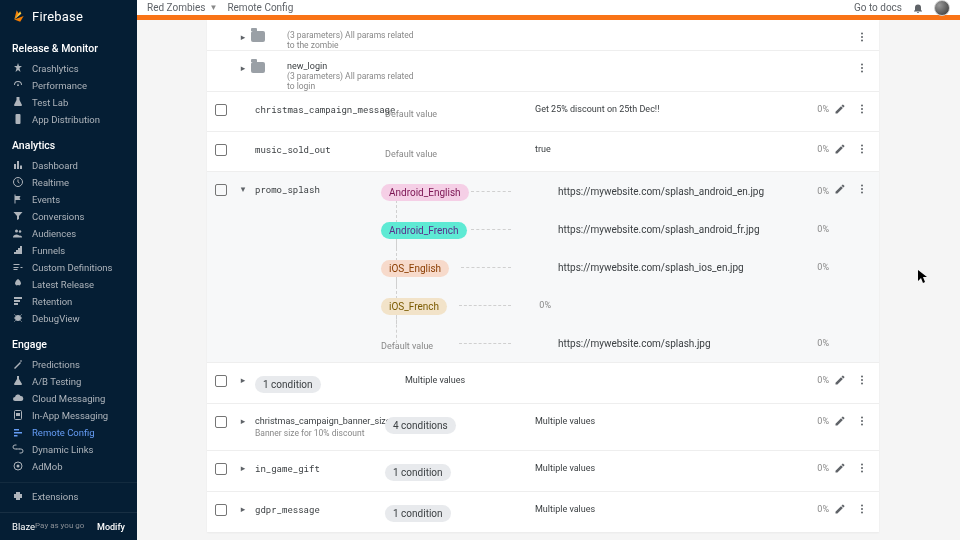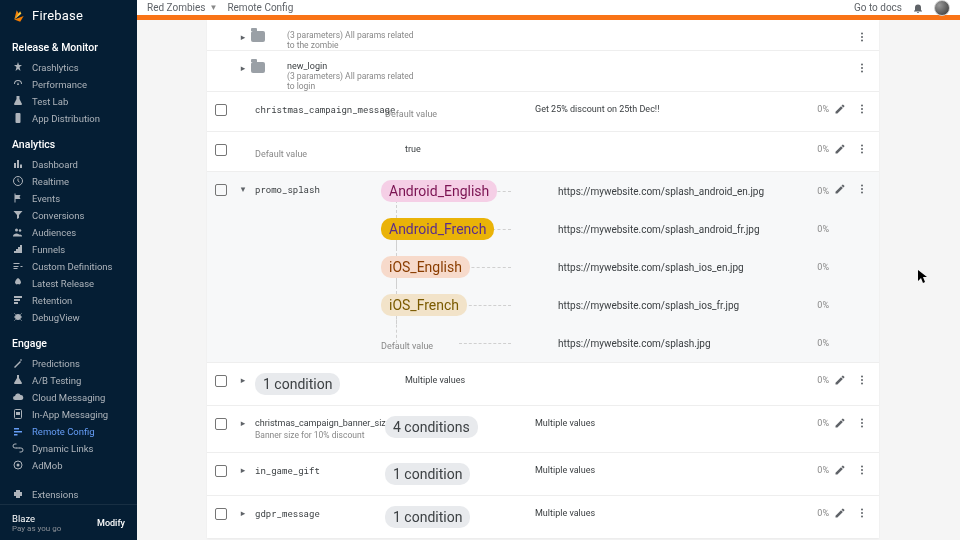--- a/index.html
+++ b/index.html
@@ -9,21 +9,21 @@
 .sb-logo-icon { width:14px; height:14px; display:inline-flex; align-items:center; justify-content:center; }
 .sb-logo-text { color:#fff; font-size:13px; font-weight:400; letter-spacing:0.2px; }
 .sb-section-title { color:#fff; font-size:10.5px; font-weight:500; padding: 10px 12px 6px 12px; }
 .sb-item { display:flex; align-items:flex-end; gap:8px; padding: 4px 12px; height:17px; cursor:pointer; color:#aeb4bb; }
 .sb-item.active { color:#669df6; }
 .sb-item .sb-icon { width:12px; height:12px; display:inline-flex; align-items:center; justify-content:center; flex-shrink:0; }
 .sb-item .sb-label { font-size:9.5px; white-space:nowrap; overflow:hidden; text-overflow:ellipsis; }
 .sb-divider { height:1px; background:rgba(255,255,255,0.06); margin:6px 0; }
 .sb-bottom { margin-top:auto; }
 .sb-plan { padding:8px 12px; display:flex; justify-content:space-between; align-items:center; border-top:1px solid rgba(255,255,255,0.08); }
-.sb-plan-names { display:flex; flex-direction:column; }
+.sb-plan-names { display:flex; flex-direction:row; }
 .sb-plan-name { color:#fff; font-size:9.5px; }
 .sb-plan-sub { color:#8a8f96; font-size:8px; }
 .sb-modify { color:#fff; font-size:9px; font-weight:500; }
 
 .topbar { position:absolute; left:137px; top:0; right:0; height:20px; background:#fff; display:flex; align-items:center; padding:0 10px; font-size:10px; color:#5f6368; border-bottom:5px solid #f97316; z-index:2; }
 .tb-project { color:#5f6368; display:flex; align-items:center; gap:4px; }
 .tb-caret { color:#888; font-size:8px; }
 .tb-crumb { margin-left:10px; color:#5f6368; }
 .tb-right { margin-left:auto; display:flex; align-items:center; gap:10px; }
 .tb-link { color:#5f6368; }
@@ -44,23 +44,23 @@
 .col-name { width:130px; padding:12px 4px 12px 4px; font-family: "Roboto Mono", Menlo, Consolas, monospace; font-size:9px; color:#3c4043; align-self:flex-start; }
 .col-name.monop { font-family: "Roboto Mono", Menlo, Consolas, monospace; }
 .col-name .sub { font-family: -apple-system, Roboto, sans-serif; font-size:8.5px; color:#888; margin-top:2px; }
 
 .col-cond { width:150px; padding:10px 4px; align-self:flex-start; }
 .col-val { flex:1; padding:12px 4px; font-size:9px; color:#3c4043; align-self:flex-start; white-space:nowrap; overflow:hidden; text-overflow:ellipsis; }
 .col-pct { width:36px; padding-top:12px; font-size:9px; color:#888; text-align:right; align-self:flex-start; }
 .col-act { width:50px; display:flex; align-items:center; justify-content:flex-end; gap:8px; padding:10px 10px 0 0; align-self:flex-start; }
 .edit, .more { width:14px; height:14px; display:inline-flex; align-items:center; justify-content:center; color:#5f6368; cursor:pointer; }
 
-.chip { display:inline-block; font-size:14px; padding:3px 8px; border-radius:10px; background:#eee; color:#444; }
+.chip { display:inline-block; font-size:10px; padding:3px 8px; border-radius:10px; background:#eee; color:#444; }
 .chip.pink { background:#f5cfe6; color:#7b1352; }
-.chip.lav { background:#eab308; color:#5b2d8a; }
+.chip.lav { background:#5eead4; color:#5b2d8a; }
 .chip.peach { background:#f7dacb; color:#8a3d00; }
 .chip.tan { background:#f2e3c9; color:#7a5a00; }
 .chip.gray { background:#e8eaed; color:#3c4043; }
 .def-label { font-size:9px; color:#888; }
 .subrow { display:flex; align-items:center; min-height:38px; position:relative; }
 .subrow .dash { position:absolute; left:2px; top:50%; border-top:1px dashed #d0d0d0; width:60px; z-index:0; }
 .subrow .chipwrap { position:relative; z-index:1; }
 .subrow-val { margin-left:14px; font-size:10px; color:#3c4043; flex:1; white-space:nowrap; overflow:hidden; text-overflow:ellipsis;padding-left:29px; }
 .subrow-pct { width:36px; font-size:9px; color:#888; text-align:right; }
 .sub-conn-v { position:absolute; left:15px; top:0; bottom:0; border-left:1px dashed #d0d0d0; }
@@ -377,20 +377,21 @@
             </svg>
           </span>
       </div>
     </div>
 
     <div class="row">
       <div class="col-chk">
           <div class="chkbox"></div>
         </div>
       <div class="col-exp"></div>
+      <div class="col-name monop">music_sold_out</div>
       <div class="col-cond"><span class="def-label">Default value</span></div>
       <div class="col-val">true</div>
       <div class="col-pct">0%</div>
       <div class="col-act">
         <span class="edit">
             <svg width="12" height="12" viewBox="0 0 24 24">
               <path fill="#5f6368" d="M3 17.25V21h3.75l11-11-3.75-3.75zM20.71 7.04a1 1 0 000-1.41l-2.34-2.34a1 1 0 00-1.41 0L15 5.25 18.75 9z"></path>
             </svg>
           </span>
         <span class="more">
@@ -448,21 +449,20 @@
           <span class="dash" style="left:80px; width:50px;"></span>
           <div class="subrow-val">https://mywebsite.com/splash_ios_en.jpg</div>
           <div class="subrow-pct">0%</div>
           <div class="col-act"></div>
         </div>
 
         <div class="subrow">
           <div class="sub-conn-v" style="top:-20px;"></div>
           <div class="chipwrap" style="width:134px;"><span class="chip tan">iOS_French</span></div>
           <span class="dash" style="left:78px; width:52px;"></span>
-          <div class="subrow-val">https://mywebsite.com/splash_ios_fr.jpg</div>
           <div class="subrow-pct">0%</div>
           <div class="col-act"></div>
         </div>
 
         <div class="subrow">
           <div class="sub-conn-v" style="top:-20px; bottom:19px;"></div>
           <div class="chipwrap" style="width:134px;"><span class="def-label">Default value</span></div>
           <span class="dash" style="left:78px; width:52px;"></span>
           <div class="subrow-val">https://mywebsite.com/splash.jpg</div>
           <div class="subrow-pct">0%</div>

